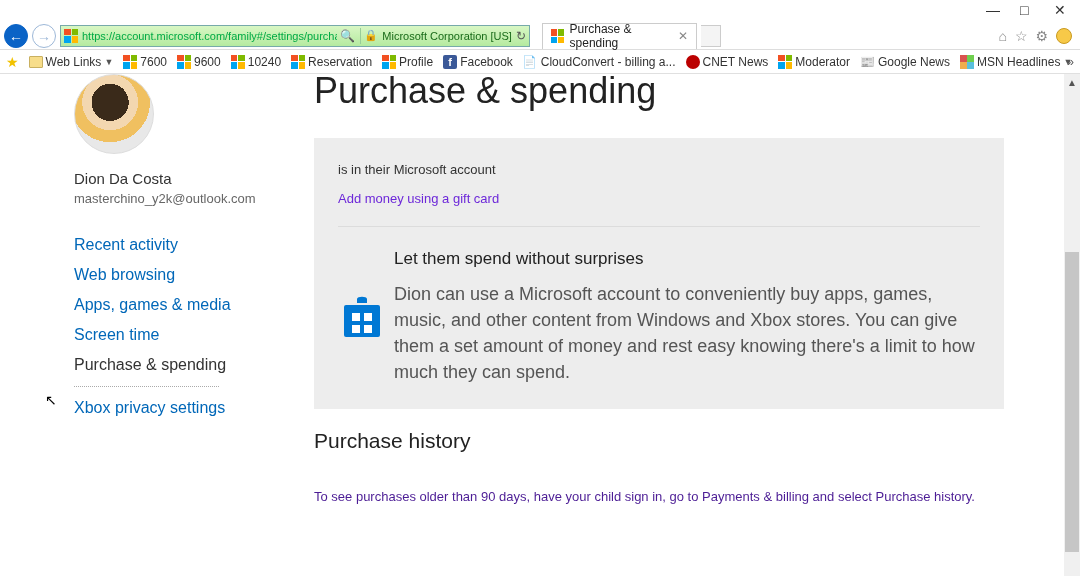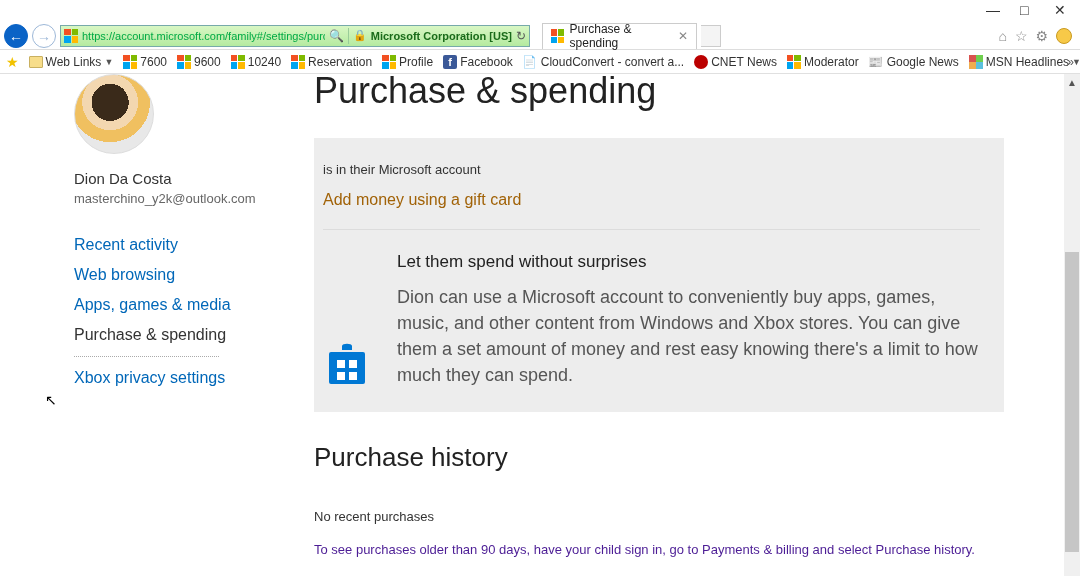--- a/index.html
+++ b/index.html
@@ -51,29 +51,29 @@
   .sidebar { width:240px; padding-top:0; }
   .avatar { width:80px;height:80px;border-radius:50%;background:radial-gradient(circle at 45% 35%, #3a2a1a 0 28%, #f3d7b0 28% 42%, #f0c060 42% 60%, #e8e8e8 60%); border:1px solid #ddd; margin-bottom:16px; background-size:cover; }
   .prof-name{font-size:15px;color:#333;margin-bottom:4px;}
   .prof-email{font-size:13px;color:#666;margin-bottom:30px;}
   .sidelink{font-size:16px;color:#0067b8;margin-bottom:12px;cursor:pointer;}
   .sidelink.active{color:#333;}
   .sidelink.divider-after::after{content:"";display:block;border-bottom:1px dotted #aaa;width:145px;margin-top:12px;}
 
   .main { flex:1; padding-right:60px; }
   .h1{font-size:36px;font-weight:300;color:#222;margin-bottom:26px;margin-top:-4px;}
-  .panel{background:#ededed;padding:24px 24px 24px 9px;margin-bottom:30px;}
+  .panel{background:#ededed;padding:24px 24px 24px 24px;margin-bottom:20px;}
   .panel-top{padding-bottom:20px;border-bottom:1px solid #dcdcdc;margin-bottom:22px;}
   .panel-top p{font-size:13px;color:#333;margin-bottom:14px;}
-  .panel-top a{font-size:16px;color:#a16207;text-decoration:none;}
-  .spendrow{display:flex;gap:26px;align-items:flex-end;}
+  .panel-top a{font-size:13px;color:#6d28d9;text-decoration:none;}
+  .spendrow{display:flex;gap:8px;align-items:center;}
   .bagicon{width:48px;height:48px;flex:0 0 48px;}
   .spendtitle{font-size:17px;color:#222;margin-bottom:12px;}
   .spendbody{font-size:18px;color:#555;line-height:1.45;}
-  .h2{font-size:26px;font-weight:300;color:#222;margin-bottom:36px;}
+  .h2{font-size:21px;font-weight:300;color:#222;margin-bottom:36px;}
   .norecent{font-size:13px;color:#333;margin-bottom:18px;}
   .older{font-size:13px;color:#4c1d95;}
 
   .cursor{position:absolute; left:45px; top:392px; font-size:14px; color:#000;}
 </style>
 </head>
 <body>
 
 <div class="titlebar">
   <span class="winbtn">—</span>
@@ -88,21 +88,21 @@
     <span class="winflag">
         <i></i>
         <i></i>
         <i></i>
         <i></i>
       </span>
     <input value="https://account.microsoft.com/family#/settings/purchase-spendin" style="">
     <span class="search">🔍</span>
     <span class="divider"></span>
     <span class="lock">🔒</span>
-    <span style="color:#1a6b1a;font-weight:bold;">Microsoft Corporation [US]</span>
+    <span style="color:#1a6b1a;">Microsoft Corporation [US]</span>
     <span class="addr-refresh">↻</span>
   </div>
   <div class="tab">
     <span class="winflag">
         <i></i>
         <i></i>
         <i></i>
         <i></i>
       </span>
     <span>Purchase &amp; spending</span>
@@ -168,21 +168,21 @@
         <i></i>
       </span>
       <span>Profile</span>
     </span>
   <span class="favitem">
       <span class="fb">f</span>
       <span>Facebook</span>
     </span>
   <span class="favitem">
       <span>📄</span>
-      <span>CloudConvert - convert a...</span>
+      <span>CloudConvert - billing a...</span>
     </span>
   <span class="favitem">
       <span class="cnet"></span>
       <span>CNET News</span>
     </span>
   <span class="favitem">
       <span class="winflag">
         <i></i>
         <i></i>
         <i></i>
@@ -210,20 +210,21 @@
 
 <div class="page">
   <div class="sidebar">
     <div class="avatar"></div>
     <div class="prof-name">Dion Da Costa</div>
     <div class="prof-email">masterchino_y2k@outlook.com</div>
 
     <div class="sidelink">Recent activity</div>
     <div class="sidelink">Web browsing</div>
     <div class="sidelink">Apps, games &amp; media</div>
+    <div class="sidelink">Screen time</div>
     <div class="sidelink active divider-after">Purchase &amp; spending</div>
     <div class="sidelink">Xbox privacy settings</div>
   </div>
 
   <div class="main">
     <div class="h1">Purchase &amp; spending</div>
 
     <div class="panel">
       <div class="panel-top">
         <p>is in their Microsoft account</p>
@@ -241,18 +242,17 @@
             </g>
         </svg>
         <div>
           <div class="spendtitle">Let them spend without surprises</div>
           <div class="spendbody">Dion can use a Microsoft account to conveniently buy apps, games, music, and other content from Windows and Xbox stores. You can give them a set amount of money and rest easy knowing there's a limit to how much they can spend.</div>
         </div>
       </div>
     </div>
 
     <div class="h2">Purchase history</div>
-    <div class="norecent">No recent purchases</div>
     <div class="older">To see purchases older than 90 days, have your child sign in, go to Payments &amp; billing and select Purchase history.</div>
   </div>
 </div>
 
 <div class="cursor">↖</div>
 
 </body></html>

